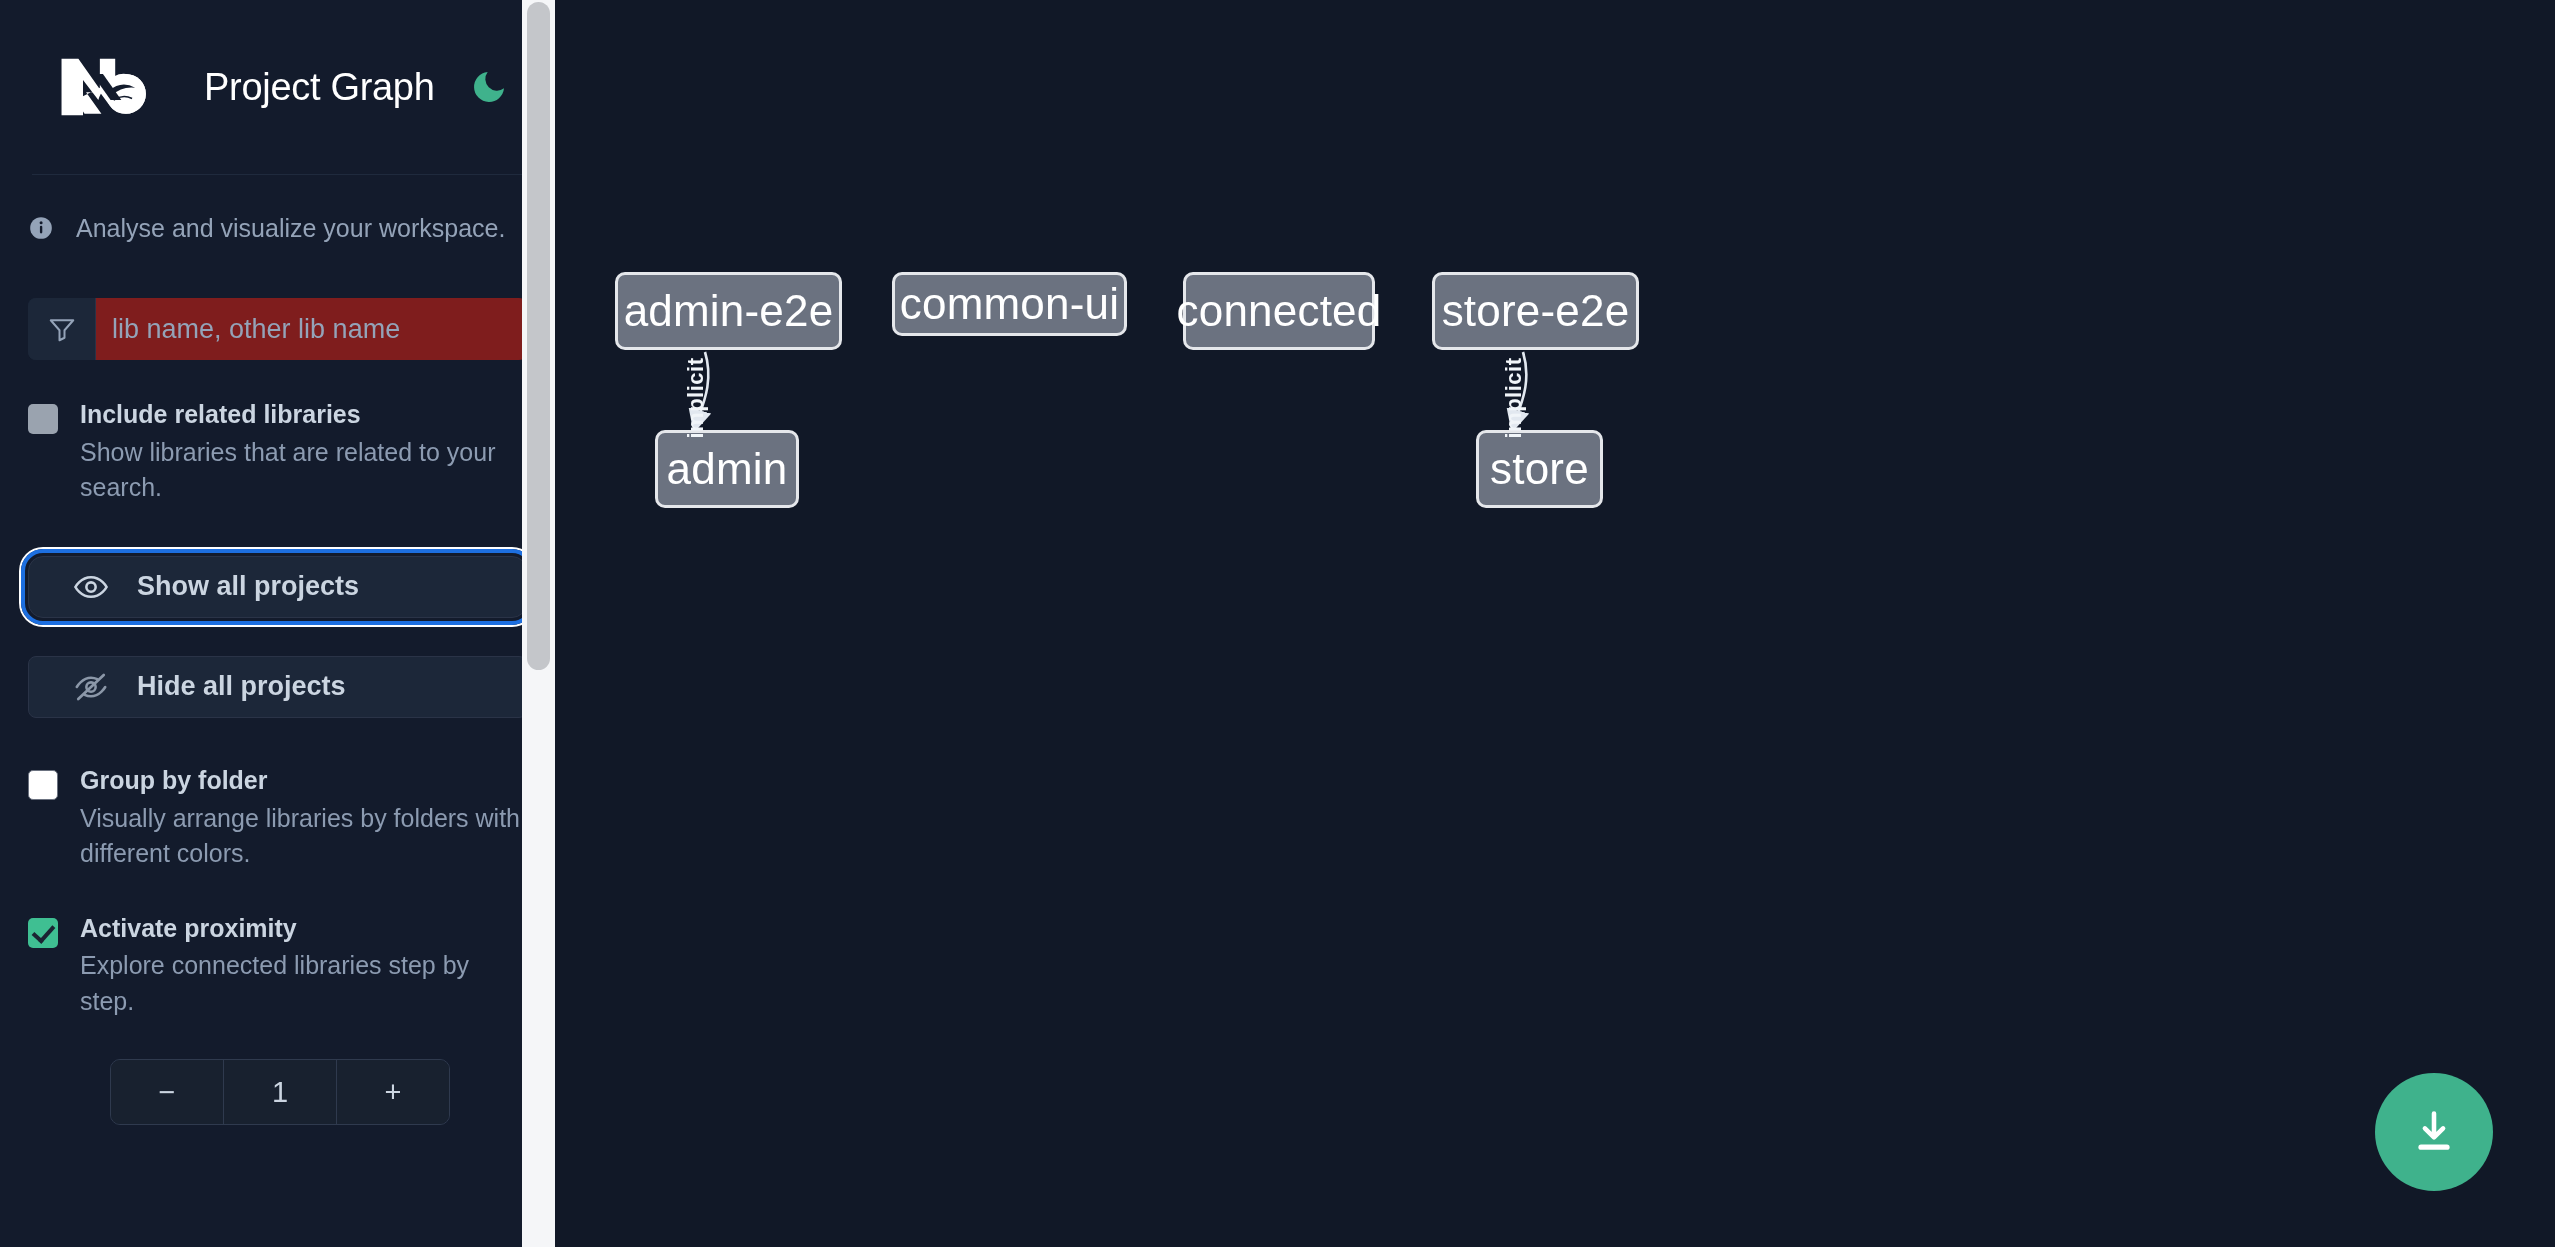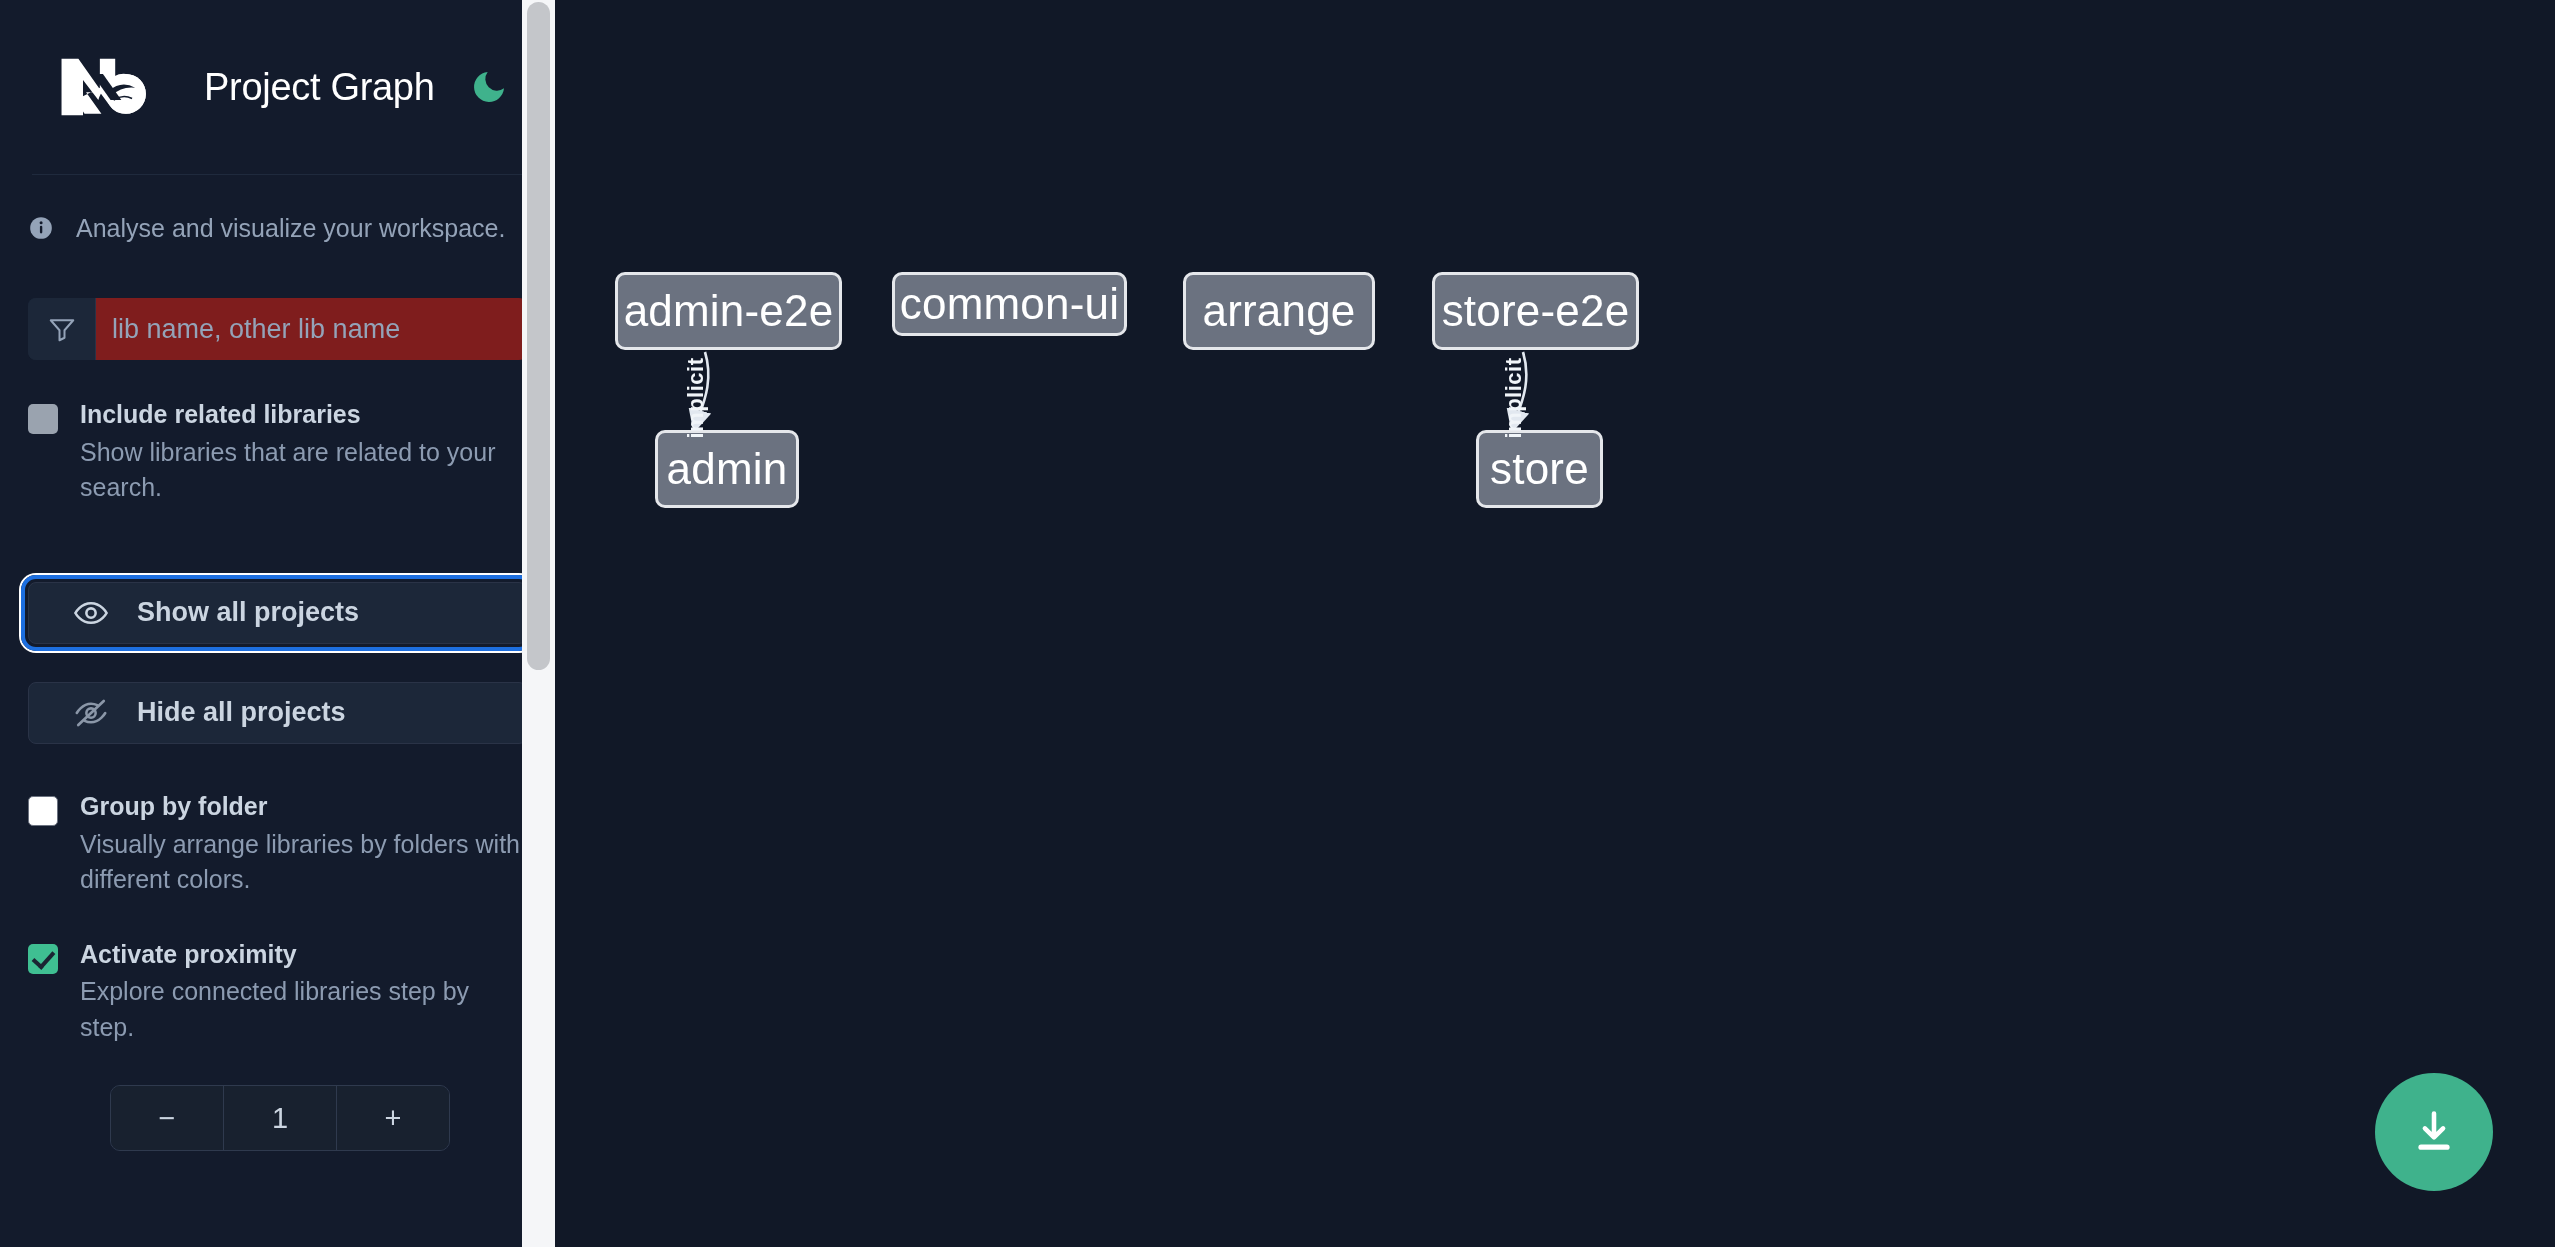--- a/index.html
+++ b/index.html
@@ -172,21 +172,21 @@
   .btn-label {
     font-size: 27px;
     font-weight: 700;
     color: #cbd5e1;
   }
   .btn.focused {
     outline: 4px solid #1d6fe0;
     outline-offset: 3px;
     box-shadow: 0 0 0 7px #131b2c, 0 0 0 9px #ffffff;
   }
-  .btn-show { margin-top: 76px; }
+  .btn-show { margin-top: 50px; border-radius: 15px; }
   .btn-hide { margin-top: 38px; }
   .btn-hide .btn-label { font-weight: 700; }
 
   
   .stepper {
     margin: 40px 0 0 110px;
     width: 340px;
     height: 66px;
     display: flex;
     border: 1px solid #2f3a4e;
@@ -393,21 +393,21 @@
 
     <div class="node" style="left:60px; top:272px; width:227px; height:78px;">
       <span>admin-e2e</span>
     </div>
 
     <div class="node" style="left:337px; top:272px; width:235px; height:64px;">
       <span>common-ui</span>
     </div>
 
     <div class="node" style="left:628px; top:272px; width:192px; height:78px;">
-      <span>arrange</span>
+      <span>connected</span>
     </div>
 
     <div class="node" style="left:877px; top:272px; width:207px; height:78px;">
       <span>store-e2e</span>
     </div>
 
     <div class="node" style="left:100px; top:430px; width:144px; height:78px;">
       <span>admin</span>
     </div>
 

